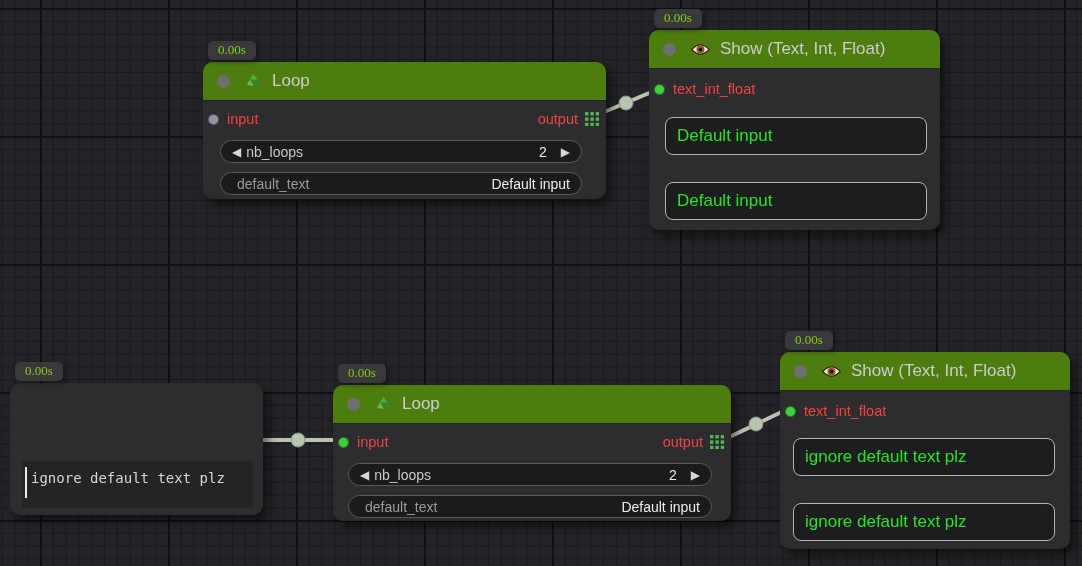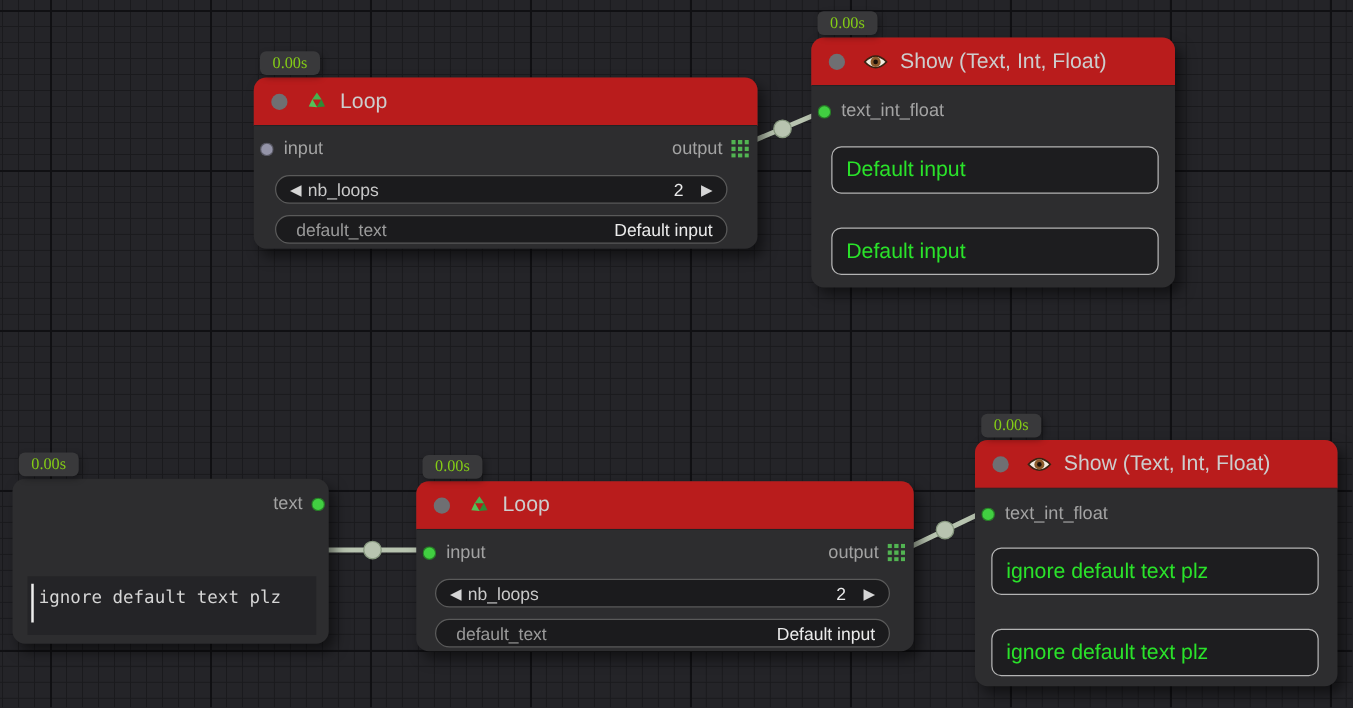--- a/index.html
+++ b/index.html
@@ -29,28 +29,28 @@
   }
   .timer-badge {
     position: absolute; top: -21px; left: 5px;
     background: #39393b; color: #84cc16;
     font-family: "Liberation Serif", serif; font-size: 13px;
     padding: 1px 10px 2px; border-radius: 5px;
     box-shadow: 2px 2px 5px rgba(0,0,0,.35);
   }
   .node-header {
     height: 39px; display: flex; align-items: center;
-    background: #b91c1c; border-radius: 10px 10px 0 0;
+    background: #4d7c0f; border-radius: 10px 10px 0 0;
     border-bottom: 1px solid #232325; padding: 0 12px 0 14px;
   }
   .status-dot { width: 13px; height: 13px; border-radius: 50%; background: #6f6f72; flex: none; }
   .node-icon { margin-left: 14px; flex: none; display: flex; align-items: center; }
   .node-title { margin-left: 9px; font-size: 17px; color: #cdcdcd; white-space: nowrap; }
 
-  .port-row { display: flex; align-items: center; height: 28px; margin-top: 4px; padding: 0 7px 0 5px; font-size: 14.5px; color: #a3a3a3; }
+  .port-row { display: flex; align-items: center; height: 28px; margin-top: 4px; padding: 0 7px 0 5px; font-size: 14.5px; color: #ef4444; }
   .port-dot { width: 11px; height: 11px; border-radius: 50%; flex: none; border: 1px solid rgba(0,0,0,.4); }
   .dot-green { background: #41cf41; }
   .dot-gray  { background: #9494a8; }
   .port-label { margin-left: 8px; }
   .spacer { flex: 1; }
   .out-label { margin-right: 7px; }
 
   .widget-pill {
     height: 23px; margin: 0 24px 0 17px; border-radius: 12px;
     background: #1b1b1d; border: 1px solid #5a5a5a;
@@ -161,25 +161,20 @@
   <div class="port-row" style="margin-top:6px;">
     <span class="port-dot dot-green"></span>
     <span class="port-label">text_int_float</span>
   </div>
   <div class="show-box" style="top:87px;">Default input</div>
   <div class="show-box" style="top:152px;">Default input</div>
 </div>
 
 <div class="node" style="left:10px; top:383px; width:253px; height:132px;">
   <div class="timer-badge">0.00s</div>
-  <div class="port-row" style="margin-top:6px; padding-right:3px;">
-    <span class="spacer"></span>
-    <span class="out-label">text</span>
-    <span class="port-dot dot-green"></span>
-  </div>
   <div class="textarea">ignore default text plz</div>
   <div class="caret" style="left: 15px; top: 84px;"></div>
 </div>
 
 <div class="node" style="left:333px; top:385px; width:398px; height:136px;">
   <div class="timer-badge">0.00s</div>
   <div class="node-header">
     <span class="status-dot"></span>
     <span class="node-icon">
       <svg viewBox="0 0 24 24" width="19" height="19">

